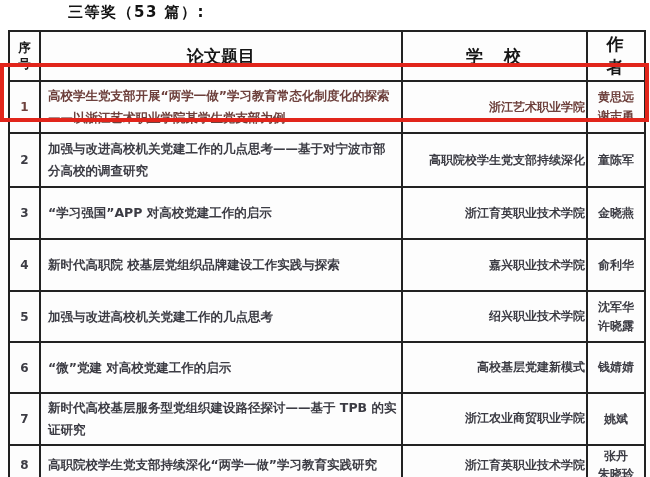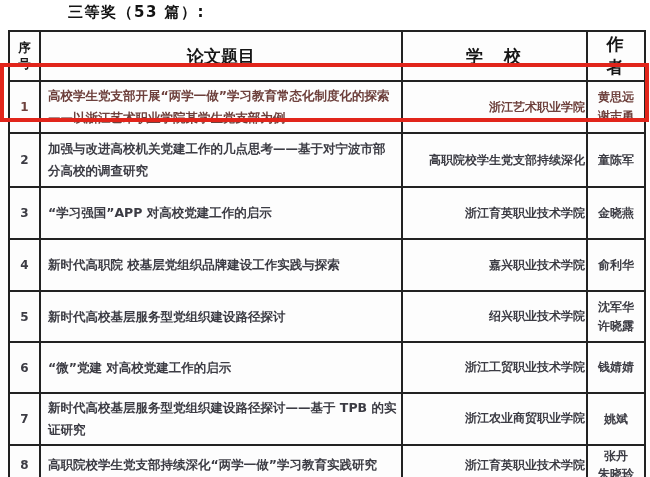--- a/index.html
+++ b/index.html
@@ -101,29 +101,29 @@
         <td class="c-author">金晓燕</td>
       </tr>
       <tr class="row-4">
         <td class="c-no">4</td>
         <td class="c-title">新时代高职院 校基层党组织品牌建设工作实践与探索</td>
         <td class="c-school">嘉兴职业技术学院</td>
         <td class="c-author">俞利华</td>
       </tr>
       <tr class="row-5">
         <td class="c-no">5</td>
-        <td class="c-title">新时代高校基层服务型党组织建设路径探讨</td>
+        <td class="c-title">加强与改进高校机关党建工作的几点思考</td>
         <td class="c-school">绍兴职业技术学院</td>
         <td class="c-author">沈军华
 许晓露</td>
       </tr>
       <tr class="row-6">
         <td class="c-no">6</td>
         <td class="c-title">“微”党建 对高校党建工作的启示</td>
-        <td class="c-school">浙江工贸职业技术学院</td>
+        <td class="c-school">高校基层党建新模式</td>
         <td class="c-author">钱婧婧</td>
       </tr>
       <tr class="row-7">
         <td class="c-no">7</td>
         <td class="c-title">新时代高校基层服务型党组织建设路径探讨——基于 TPB 的实证研究</td>
         <td class="c-school">浙江农业商贸职业学院</td>
         <td class="c-author">姚斌</td>
       </tr>
       <tr class="row-8">
         <td class="c-no">8</td>

